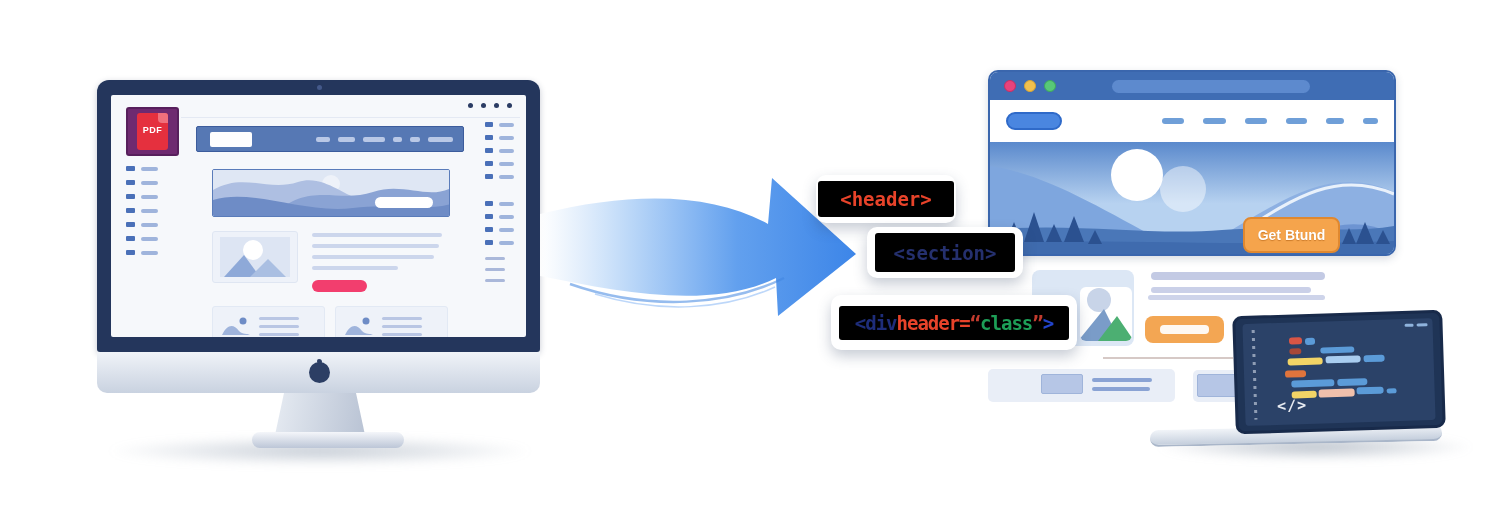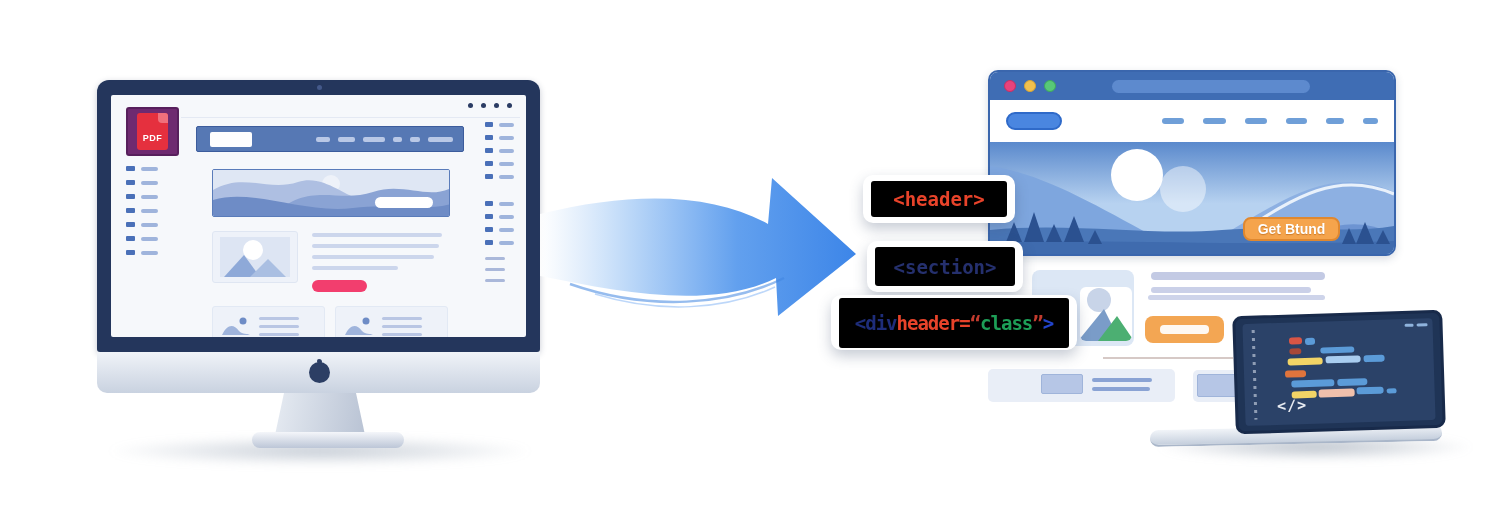--- a/index.html
+++ b/index.html
@@ -18,21 +18,21 @@
   .win-dots { position:absolute; right:14px; top:8px; display:flex; gap:8px; }
   .win-dots i { width:5px; height:5px; border-radius:50%; background:#2b3c64; }
   .screen-rule { position:absolute; left:70px; top:22px; right:6px; height:1px; background:#e4e9f3; }
 
   .pdf-tile { position:absolute; left:15px; top:12px; width:53px; height:49px; background:#6e2a70;
     border:2px solid #571f5c; border-radius:3px; display:flex; align-items:center; justify-content:center; }
   .pdf-doc { position:relative; width:31px; height:37px; background:#e5303e; border-radius:3px;
     display:flex; align-items:flex-end; justify-content:center; }
   .pdf-doc::before { content:""; position:absolute; right:0; top:0; width:10px; height:10px;
     background:#f0707c; border-radius:0 3px 0 4px; }
-  .pdf-label { color:#fff; font-size:9px; font-weight:bold; letter-spacing:.5px; padding-bottom:7px; }
+  .pdf-label { color:#fff; font-size:9px; font-weight:bold; letter-spacing:.5px; padding-bottom:15px; }
 
   .doc-left-list { position:absolute; left:15px; top:71px; display:flex; flex-direction:column; gap:9px; }
   .mini-row { display:flex; align-items:center; gap:6px; }
   .mini-row i { width:9px; height:5px; background:#4a70b8; border-radius:1px; }
   .mini-row b { width:17px; height:4px; background:#9fb4dc; border-radius:2px; }
 
   .doc-main { position:absolute; left:85px; top:31px; width:268px; }
   .doc-nav { height:26px; background:#5678b4; border:1px solid #3c5c9c; border-radius:2px;
     display:flex; align-items:center; padding:0 10px 0 13px; }
   .doc-logo { width:42px; height:15px; background:#fdfdfe; border-radius:2px; }
@@ -75,44 +75,44 @@
     background:linear-gradient(#f4f6fa, #bcc6d7); border-radius:10px; border-bottom:2px solid #9daab f; z-index:2; }
 
   
   .arrow-wrap { position:absolute; left:540px; top:162px; z-index:3; }
 
   
   .tag-card { position:absolute; background:#ffffff; border-radius:10px;
     box-shadow:0 6px 14px rgba(50,70,100,.28); display:flex; align-items:center; justify-content:center; z-index:6; }
   .tag-inner { background:#000000; border-radius:3px; display:flex; align-items:center; justify-content:center;
     font-family:"DejaVu Sans Mono", monospace; font-weight:bold; }
-  .tag-header { left:863px; top:175px; width:152px; height:48px;justify-content:center; }
+  .tag-header { left:816px; top:175px; width:140px; height:48px;justify-content:center; }
   .tag-header .tag-inner { width:136px; height:36px; font-size:19px; color:#e8432a; }
-  .tag-section { left:867px; top:241px; width:156px; height:51px; }
+  .tag-section { left:867px; top:227px; width:156px; height:51px; }
   .tag-section .tag-inner { width:140px; height:39px; font-size:19px; color:#25306e; }
   .tag-div { left:831px; top:295px; width:246px; height:55px; }
-  .tag-div .tag-inner { width:230px; height:50px; font-size:19px; letter-spacing:-1px; }
+  .tag-div .tag-inner { width:230px; height:34px; font-size:19px; letter-spacing:-1px; }
   .tok-navy { color:#1e2d7a; } .tok-orange { color:#e8432a; } .tok-red { color:#c23b2e; }
   .tok-green { color:#1d9e57; } .tok-blue { color:#2244cc; }
 
   
   .browser { position:absolute; left:988px; top:70px; width:408px; height:186px; background:#ffffff;
     border:2px solid #3a66ad; border-radius:10px; overflow:hidden; box-shadow:0 3px 8px rgba(40,60,95,.18); z-index:4; }
   .browser-titlebar { height:28px; background:#3f6db4; display:flex; align-items:center; padding-left:14px; gap:8px; }
   .tl-dot { width:12px; height:12px; border-radius:50%; }
   .tl-red { background:#e8437c; border:1px solid #c72f64; }
   .tl-yellow { background:#f2c14e; border:1px solid #d8a534; }
   .tl-green { background:#58c878; border:1px solid #3ea85e; }
   .url-pill { margin-left:48px; width:198px; height:13px; background:#5d8ace; border-radius:7px; }
   .browser-nav { height:42px; background:#ffffff; display:flex; align-items:center; padding:0 16px; }
   .logo-pill { width:56px; height:18px; background:#4a86e0; border:2px solid #2f6ac9; border-radius:10px; }
   .nav-dashes { margin-left:auto; display:flex; gap:19px; align-items:center; }
   .nav-dashes i { height:6px; background:#6f9fd8; border-radius:3px; }
   .browser-hero { position:relative; height:112px; overflow:hidden; }
-  .cta-btn { position:absolute; left:253px; top:75px; width:97px; height:24px; background:#f5a44c;
+  .cta-btn { position:absolute; left:253px; top:75px; width:97px; height:36px; background:#f5a44c;
     border:2px solid #e0882f; border-radius:8px; color:#ffffff; font-weight:bold; font-size:14px;
     display:flex; align-items:center; justify-content:center; text-shadow:0 1px 1px rgba(170,90,15,.55); }
 
   
   .feature-card { position:absolute; left:1032px; top:270px; width:102px; height:76px;
     background:#dce7f5; border-radius:8px; z-index:2; }
   .img-ph { position:absolute; right:2px; top:17px; width:52px; height:54px; background:#ffffff;
     border-radius:6px; overflow:hidden; }
   .txt-line { position:absolute; border-radius:4px; z-index:2; }
   .tl-1 { left:1151px; top:272px; width:174px; height:8px; background:#c3cae4; }

